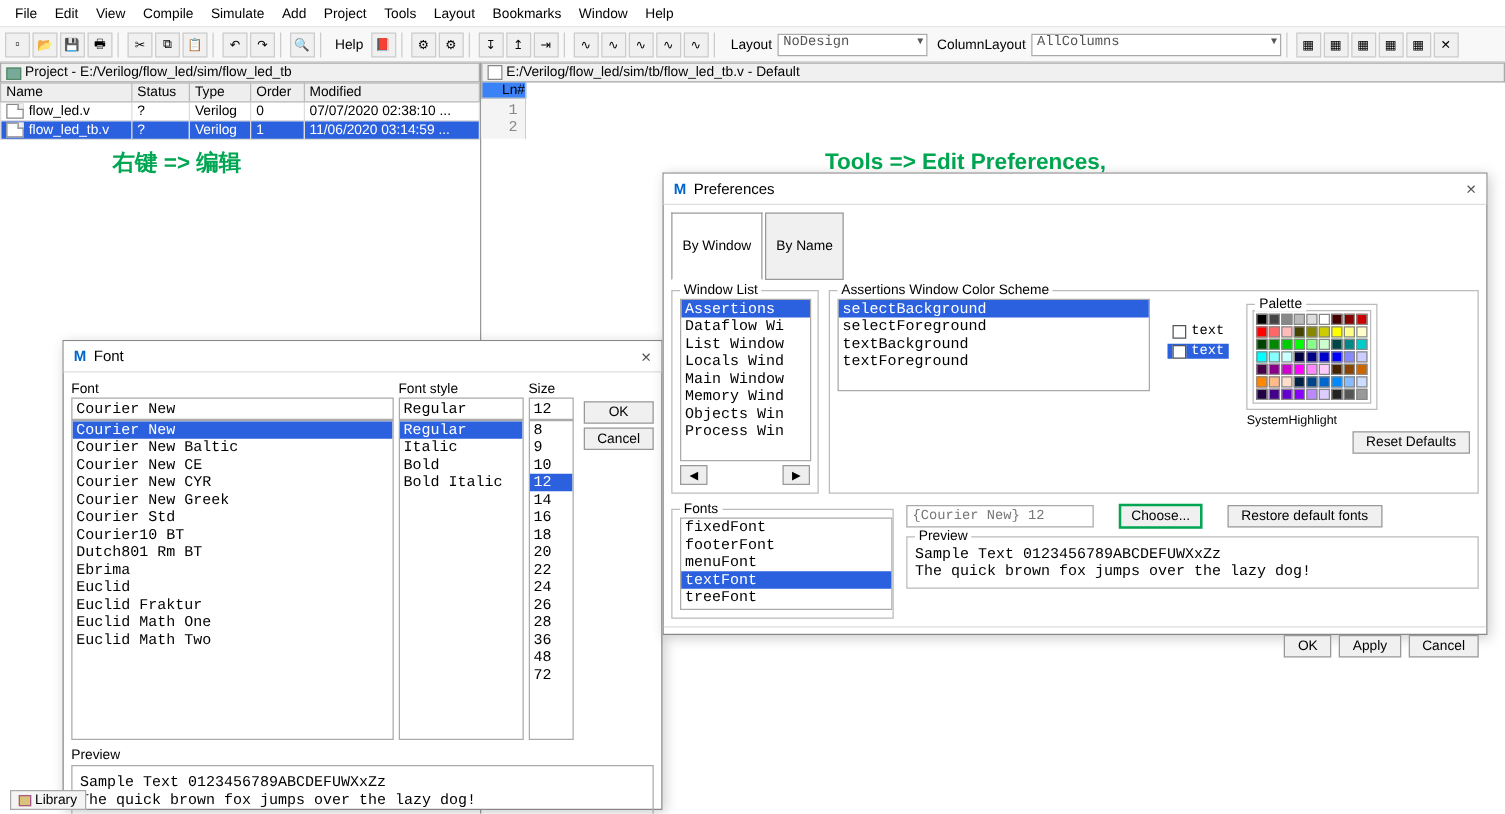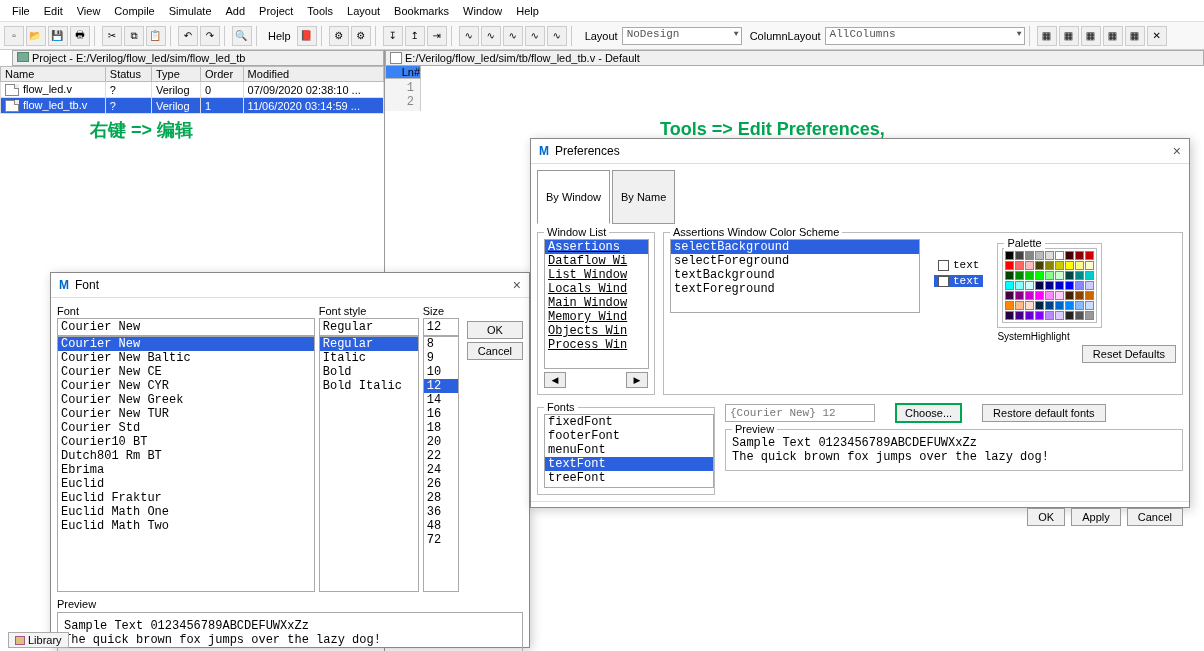--- a/index.html
+++ b/index.html
@@ -8,21 +8,21 @@
 .menubar span { padding: 2px 6px; cursor: default; }
 .toolbar { display: flex; align-items: center; gap: 2px; padding: 2px 4px; background: #f8f8f8; border-bottom: 1px solid #ccc; height: 28px; }
 .tbtn { width: 20px; height: 20px; background: #f0f0f0; border: 1px solid #ccc; display: inline-flex; align-items: center; justify-content: center; font-size: 10px; }
 .tsep { width: 4px; height: 20px; border-left: 1px solid #ccc; margin: 0 2px; }
 .help-label { font-size: 11px; padding: 0 4px; }
 .layout-combo { display: inline-flex; align-items: center; gap: 4px; margin-left: 6px; }
 .combo { border: 1px solid #aaa; background: #fff; height: 18px; padding: 0 18px 0 4px; font-family: "Courier New", monospace; font-size: 11px; color: #555; position: relative; }
 .combo::after { content: "▼"; position: absolute; right: 2px; top: 1px; font-size: 8px; color: #555; }
 .main { display: flex; height: calc(100% - 50px); }
 .left-pane { width: 385px; border-right: 1px solid #999; }
-.proj-title { background: #f0f0f0; border: 1px solid #aaa; padding: 1px 4px; font-size: 11px; display: flex; align-items: flex-start; gap: 3px; margin-left: 12px; }
+.proj-title { background: #f0f0f0; border: 1px solid #aaa; padding: 1px 4px; font-size: 11px; display: flex; align-items: flex-end; gap: 3px; }
 .proj-title .picon { width: 12px; height: 10px; background: #7a9; border: 1px solid #586; }
 .proj-table { width: 100%; border-collapse: collapse; font-size: 11px; }
 .proj-table th { background: #eee; border: 1px solid #bbb; text-align: left; padding: 1px 4px; font-weight: normal; }
 .proj-table td { border: 1px solid #ddd; padding: 1px 4px; }
 .proj-row.sel td { background: #2b60de; color: #fff; }
 .file-icon { width: 14px; height: 12px; display: inline-block; background: #fff; border: 1px solid #888; position: relative; margin-right: 4px; vertical-align: middle; }
 .file-icon::after { content: ""; position: absolute; right: -1px; top: -1px; width: 4px; height: 4px; background: #eee; border-left: 1px solid #888; border-bottom: 1px solid #888; }
 .annot1 { position: absolute; left: 90px; top: 118px; color: #00a651; font-weight: bold; font-size: 18px; }
 .annot2 { position: absolute; left: 660px; top: 118px; color: #00a651; font-weight: bold; font-size: 18px; line-height: 1.3; }
 .editor-pane { flex: 1; }
@@ -47,21 +47,21 @@
 .fd-preview { margin-top: 6px; }
 .fd-preview-box { border: 1px solid #aaa; padding: 6px; font-family: "Courier New", monospace; font-size: 12px; margin-top: 2px; min-height: 44px; }
 .pref-dialog { left: 530px; top: 138px; width: 660px; height: 370px; }
 .pd-body { padding: 6px; }
 .pd-tabs { display: flex; gap: 2px; margin-bottom: 4px; }
 .pd-tab { border: 1px solid #999; background: #f0f0f0; padding: 20px 8px; font-size: 11px; }
 .pd-tab.active { background: #fff; border-bottom: 1px solid #fff; position: relative; z-index: 1; }
 .pd-row1 { display: flex; gap: 8px; }
 .fieldset { border: 1px solid #bbb; padding: 6px; position: relative; margin-top: 4px; }
 .fieldset > .legend { position: absolute; top: -7px; left: 6px; background: #fff; padding: 0 3px; font-size: 11px; }
-.wlist { border: 1px solid #aaa; background: #fff; height: 130px; overflow: hidden; font-family: "Courier New", monospace; font-size: 12px; width: 105px; text-decoration: underline; }
+.wlist { border: 1px solid #aaa; background: #fff; height: 130px; overflow: hidden; font-family: "Courier New", monospace; font-size: 12px; width: 105px; }
 .wlist div { padding: 0 3px; white-space: nowrap; }
 .wlist div.sel { background: #2b60de; color: #fff; }
 .scroll-btns { display: flex; gap: 4px; margin-top: 3px; }
 .scroll-btn { border: 1px solid #999; background: #eee; width: 22px; height: 16px; display: inline-flex; align-items: center; justify-content: center; font-size: 9px; }
 .clist { border: 1px solid #aaa; background: #fff; height: 74px; width: 250px; font-family: "Courier New", monospace; font-size: 12px; }
 .clist div { padding: 0 3px; }
 .clist div.sel { background: #2b60de; color: #fff; }
 .sample-col { display: flex; flex-direction: column; align-items: center; gap: 4px; margin-top: 20px; }
 .sample-chk { display: flex; align-items: center; gap: 4px; font-family: "Courier New", monospace; font-size: 11px; }
 .chk { width: 11px; height: 11px; border: 1px solid #555; }
@@ -163,21 +163,21 @@
             <th>Order</th>
             <th>Modified</th>
           </tr>
         </thead>
       <tbody id="proj-body">
           <tr class="proj-row">
             <td><span class="file-icon"></span>flow_led.v</td>
             <td>?</td>
             <td>Verilog</td>
             <td>0</td>
-            <td>07/09/2020 02:38:10 ...</td>
+            <td>07/07/2020 02:38:10 ...</td>
           </tr>
           <tr class="proj-row sel">
             <td><span class="file-icon"></span>flow_led_tb.v</td>
             <td>?</td>
             <td>Verilog</td>
             <td>1</td>
             <td>11/06/2020 03:14:59 ...</td>
           </tr>
         </tbody>
     </table>
@@ -222,21 +222,20 @@
     <div class="fd-cols">
       <div class="fd-col" style="width:270px">
         <span class="fd-label">Font</span>
         <input class="fd-input" value="Courier New" style="">
         <div class="fd-list" style="height:256px" id="font-list">
             <div class="sel">Courier New</div>
             <div>Courier New Baltic</div>
             <div>Courier New CE</div>
             <div>Courier New CYR</div>
             <div>Courier New Greek</div>
-            <div>Courier New TUR</div>
             <div>Courier Std</div>
             <div>Courier10 BT</div>
             <div>Dutch801 Rm BT</div>
             <div>Ebrima</div>
             <div>Euclid</div>
             <div>Euclid Fraktur</div>
             <div>Euclid Math One</div>
             <div>Euclid Math Two</div>
           </div>
       </div>

